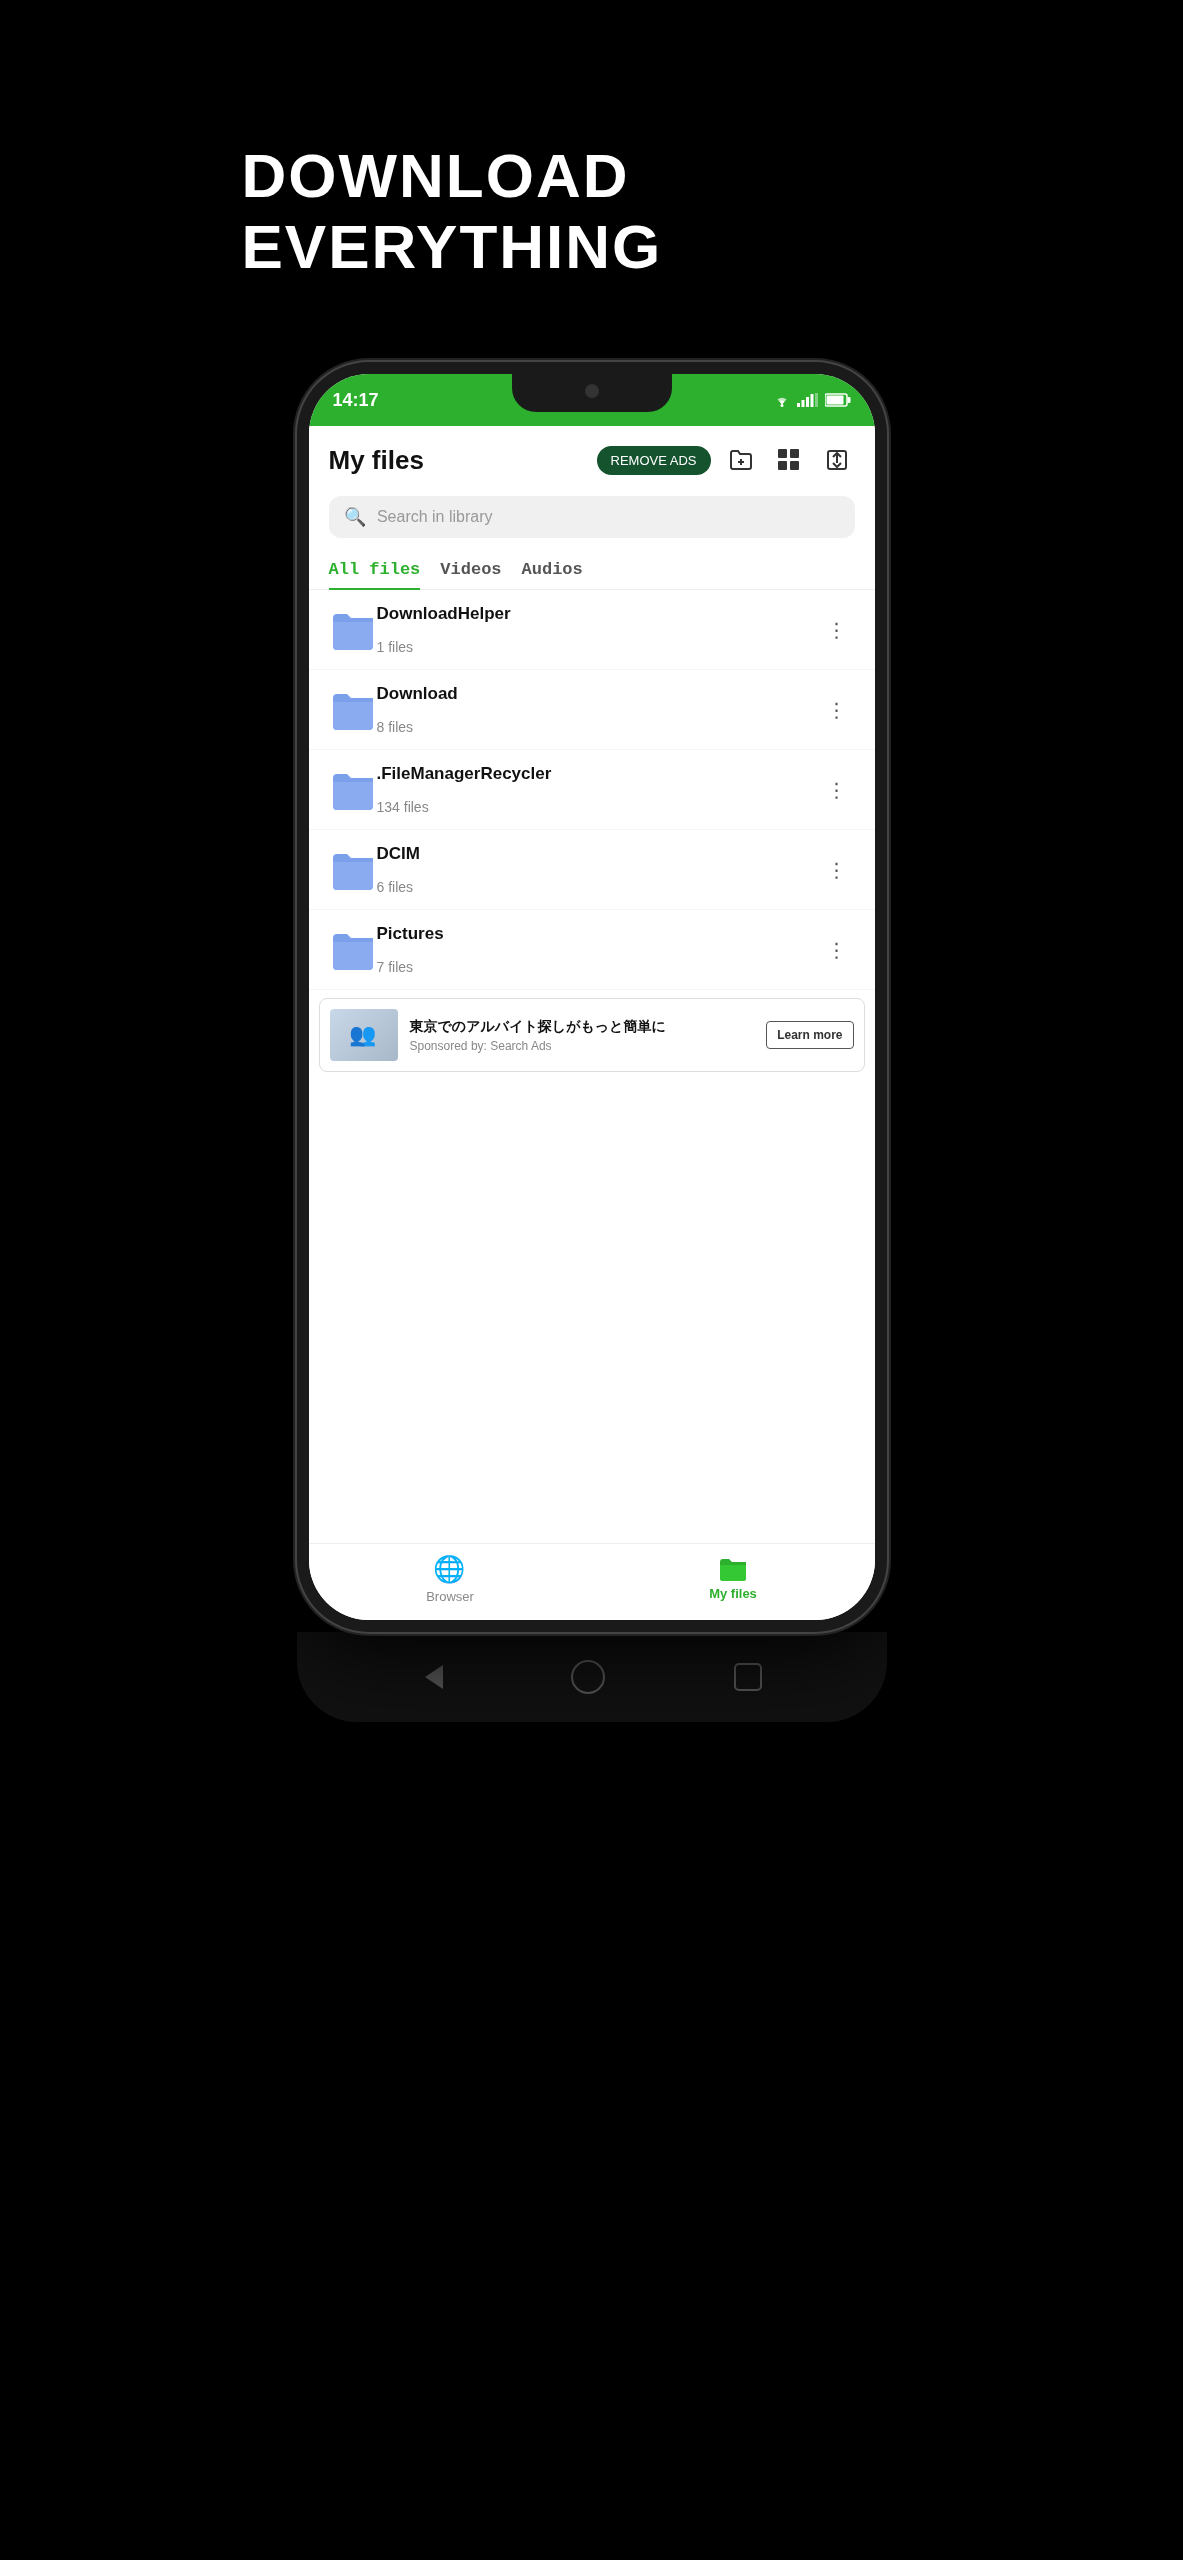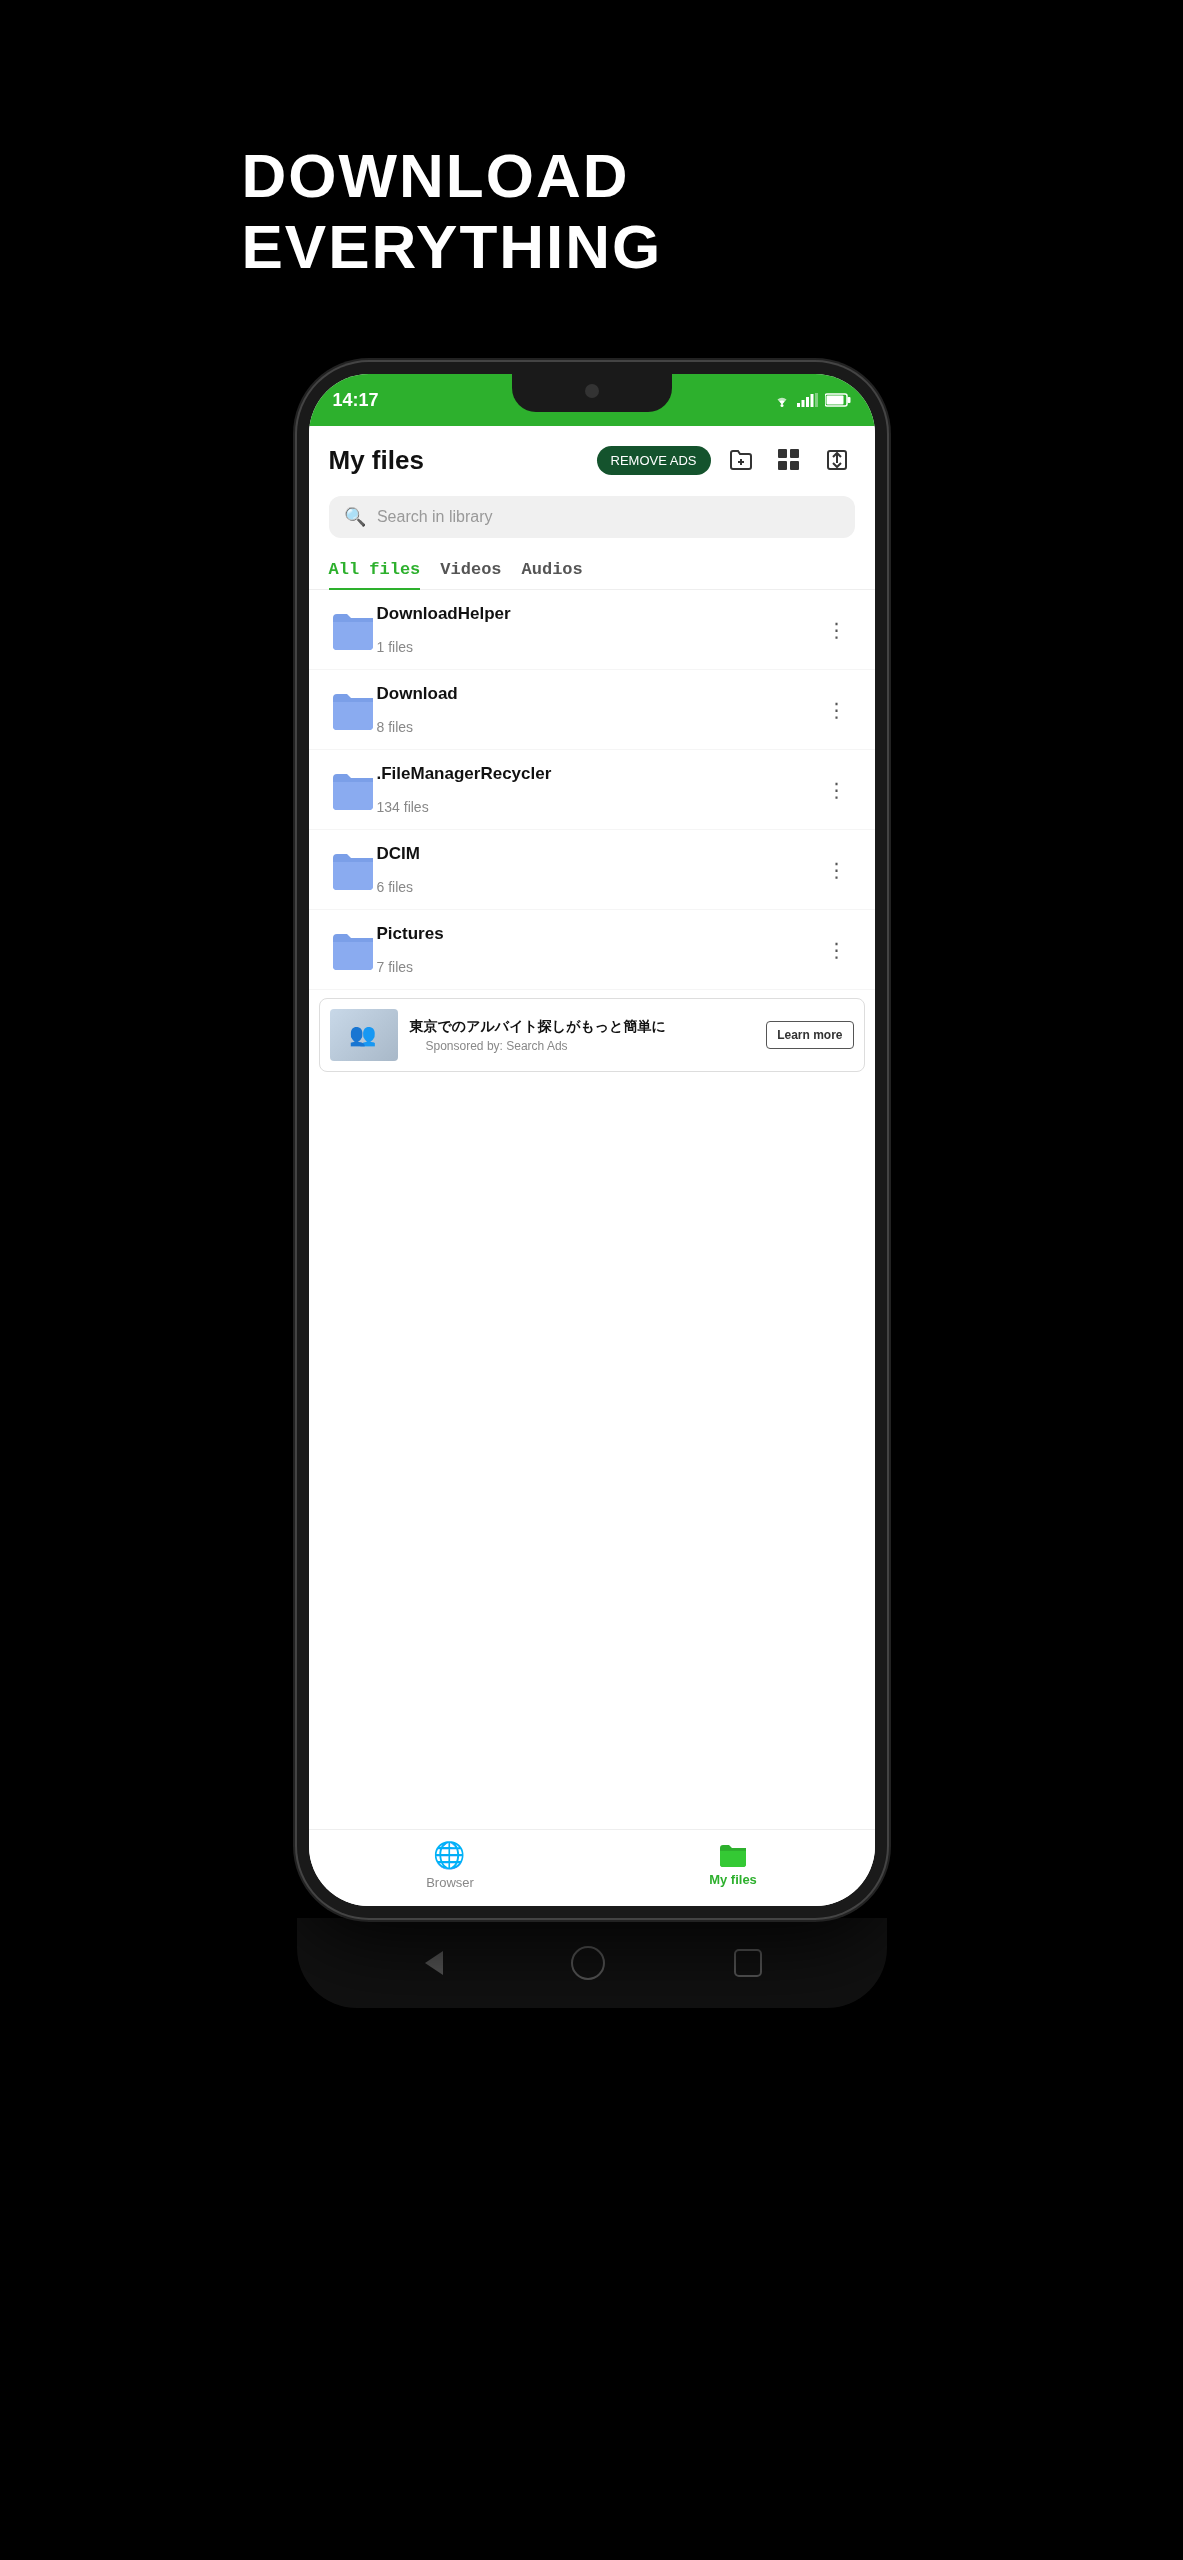--- a/index.html
+++ b/index.html
@@ -21,21 +21,21 @@
       letter-spacing: 2px;
       margin-top: 140px;
       margin-bottom: 80px;
       text-align: left;
       width: 700px;
     }
 
     
     .phone-shell {
       width: 590px;
-      height: 1556px;
+      height: 1270px;
       background: #1a1a1a;
       border-radius: 72px;
       position: relative;
       box-shadow:
         0 0 0 2px #444,
         0 0 0 4px #222,
         0 20px 80px rgba(0,0,0,0.9);
       overflow: hidden;
     }
 
@@ -272,21 +272,20 @@
       font-size: 14px;
       font-weight: 600;
       color: #111;
       line-height: 1.4;
     }
 
     .ad-sponsor {
       font-size: 12px;
       color: #888;
       margin-top: 2px;
-      margin-left: 16px;
     }
 
     .ad-learn-btn {
       background: #fff;
       border: 1px solid #555;
       border-radius: 4px;
       padding: 6px 10px;
       font-size: 12px;
       font-weight: 700;
       color: #333;

